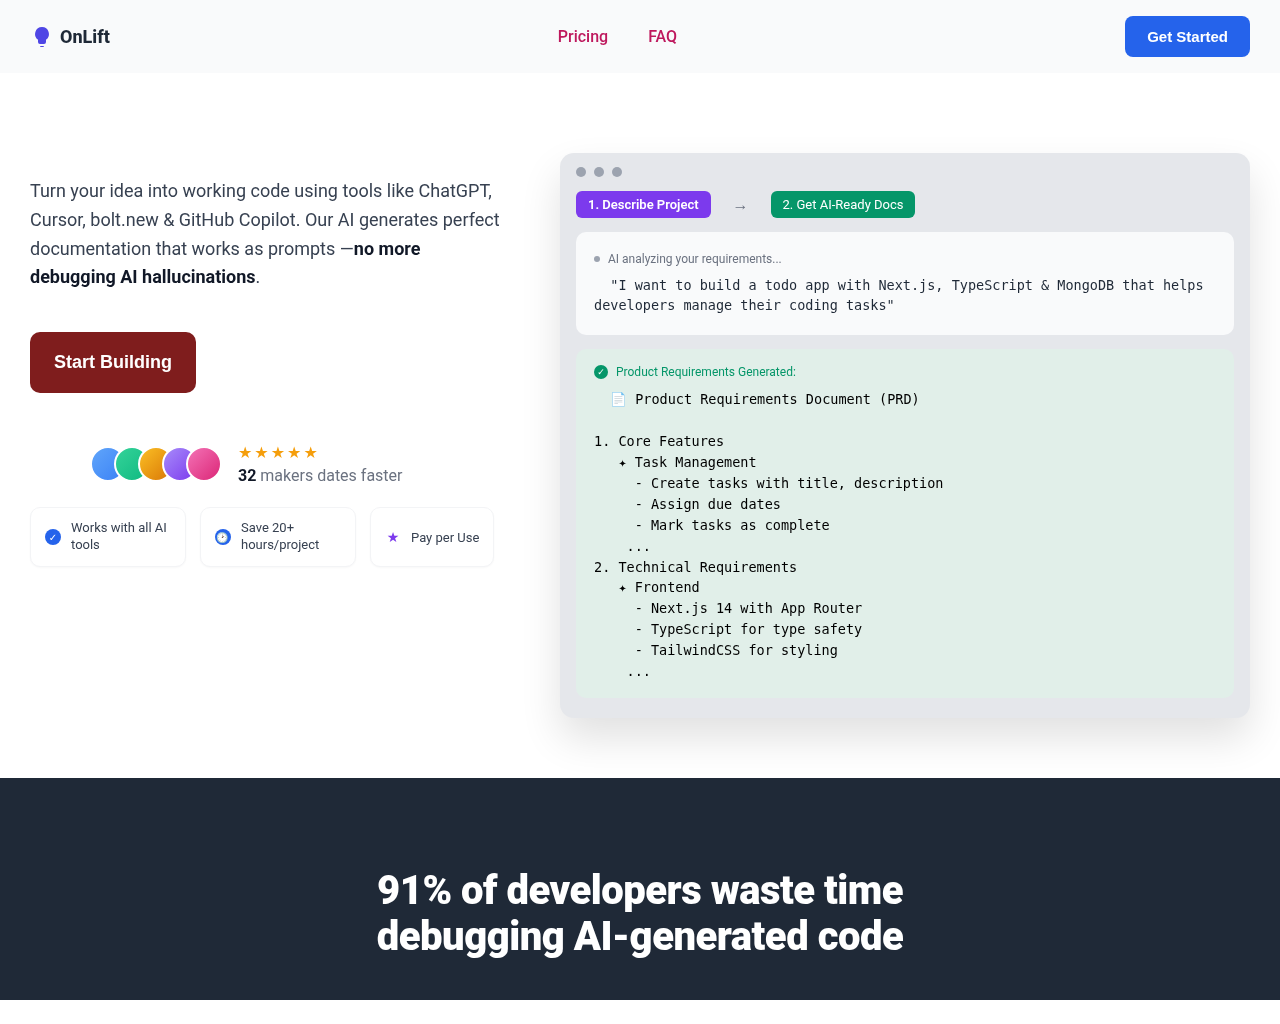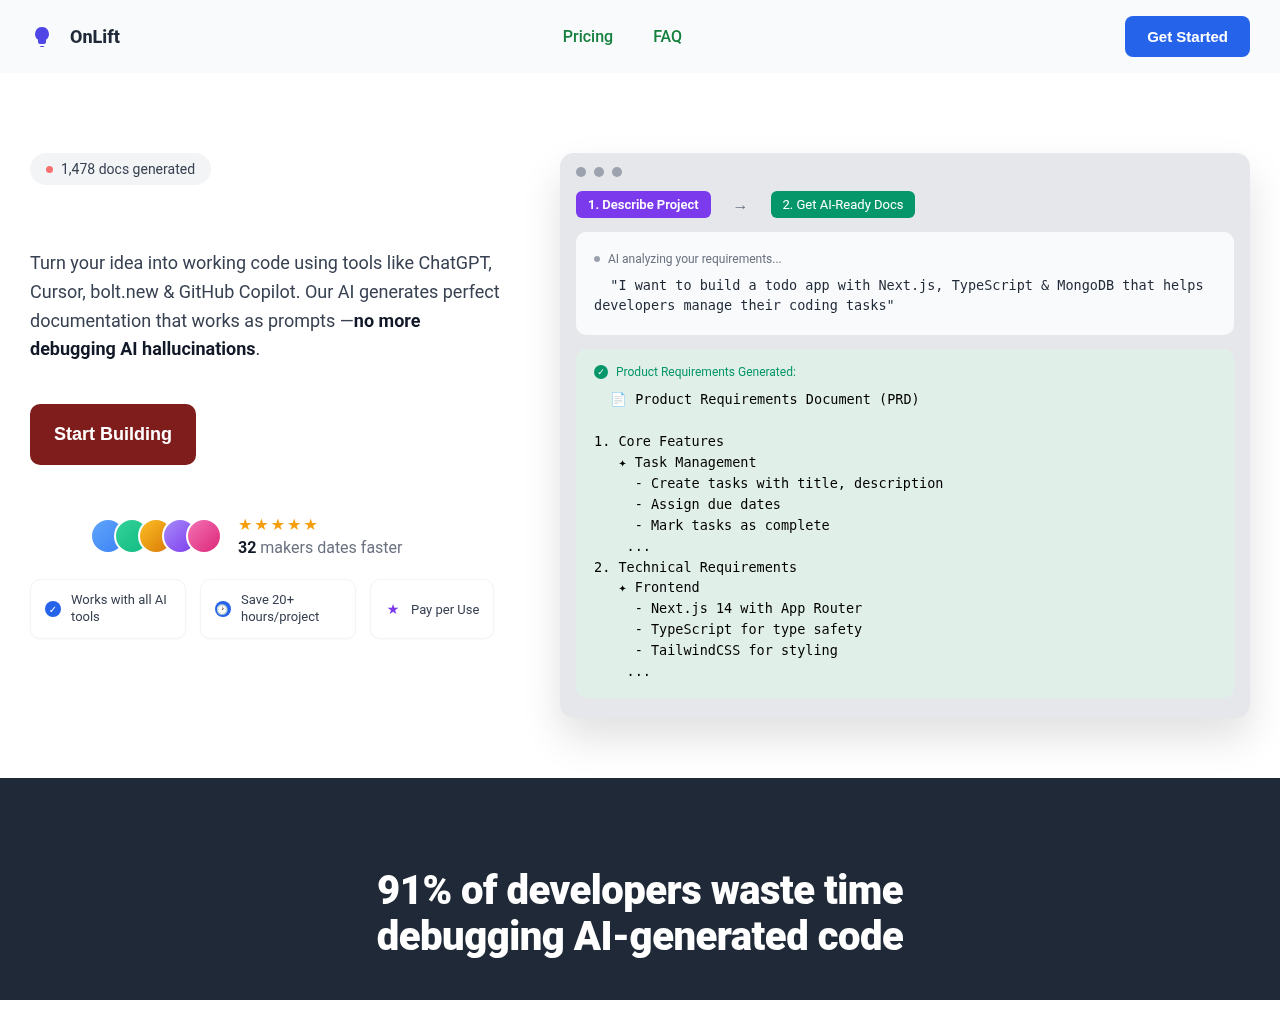--- a/index.html
+++ b/index.html
@@ -1,22 +1,22 @@
 <!DOCTYPE html>
 <html><head>
 <meta charset="utf-8">
 <style>
 * { margin: 0; padding: 0; box-sizing: border-box; }
 body { font-family: -apple-system, BlinkMacSystemFont, 'Segoe UI', Roboto, sans-serif; background: #fff; color: #1f2937; width: 1280px; }
 header { display: flex; align-items: center; justify-content: space-between; padding: 16px 30px; background: #f9fafb; }
-.logo-wrap { display: flex; align-items: center; gap: 16px; }
+.logo-wrap { display: flex; align-items: center; gap: 6px; }
 .logo-icon { width: 24px; height: 24px; }
 .brand { font-weight: 800; font-size: 18px; color: #1f2937; }
 nav { display: flex; gap: 40px; }
-nav a { text-decoration: none; color: #15803d; font-size: 16px; font-weight: 500; cursor: pointer; }
+nav a { text-decoration: none; color: #be185d; font-size: 16px; font-weight: 500; cursor: pointer; }
 .cta-btn { background: #2563eb; color: #fff; border: none; border-radius: 8px; padding: 12px 22px; font-size: 15px; font-weight: 600; cursor: pointer; }
 
 main { display: flex; padding: 80px 30px 60px 30px; gap: 60px; }
 .left { flex: 0 0 470px; }
 .badge { display: inline-flex; align-items: center; gap: 8px; background: #f3f4f6; border-radius: 999px; padding: 8px 16px; font-size: 14px; color: #374151; margin-bottom: 40px; }
 .live-dot { width: 7px; height: 7px; border-radius: 50%; background: #f87171; }
 h1 { font-size: 52px; font-weight: 900; line-height: 1.1; letter-spacing: -1px; color: #111827; }
 .accent { color: #7c3aed; }
 .sub { font-size: 18px; line-height: 1.6; color: #374151; margin-top: 24px; }
 .sub strong { font-weight: 700; color: #111827; }
@@ -76,24 +76,20 @@
   </div>
   <nav>
     <a>Pricing</a>
     <a>FAQ</a>
   </nav>
   <button class="cta-btn">Get Started</button>
 </header>
 
 <main>
   <div class="left">
-    <div class="badge">
-      <span class="live-dot"></span>
-      <span>1,478 docs generated</span>
-    </div>
     <p class="sub">
       <span>Turn your idea into working code using tools like ChatGPT, Cursor, bolt.new &amp; GitHub Copilot. Our AI generates perfect documentation that works as prompts —</span><strong>no more debugging AI hallucinations</strong><span>.</span>
     </p>
     <button class="primary-btn">Start Building</button>
 
     <div class="social">
       <div class="avatars">
         <div class="avatar av1"></div>
         <div class="avatar av2"></div>
         <div class="avatar av3"></div>

